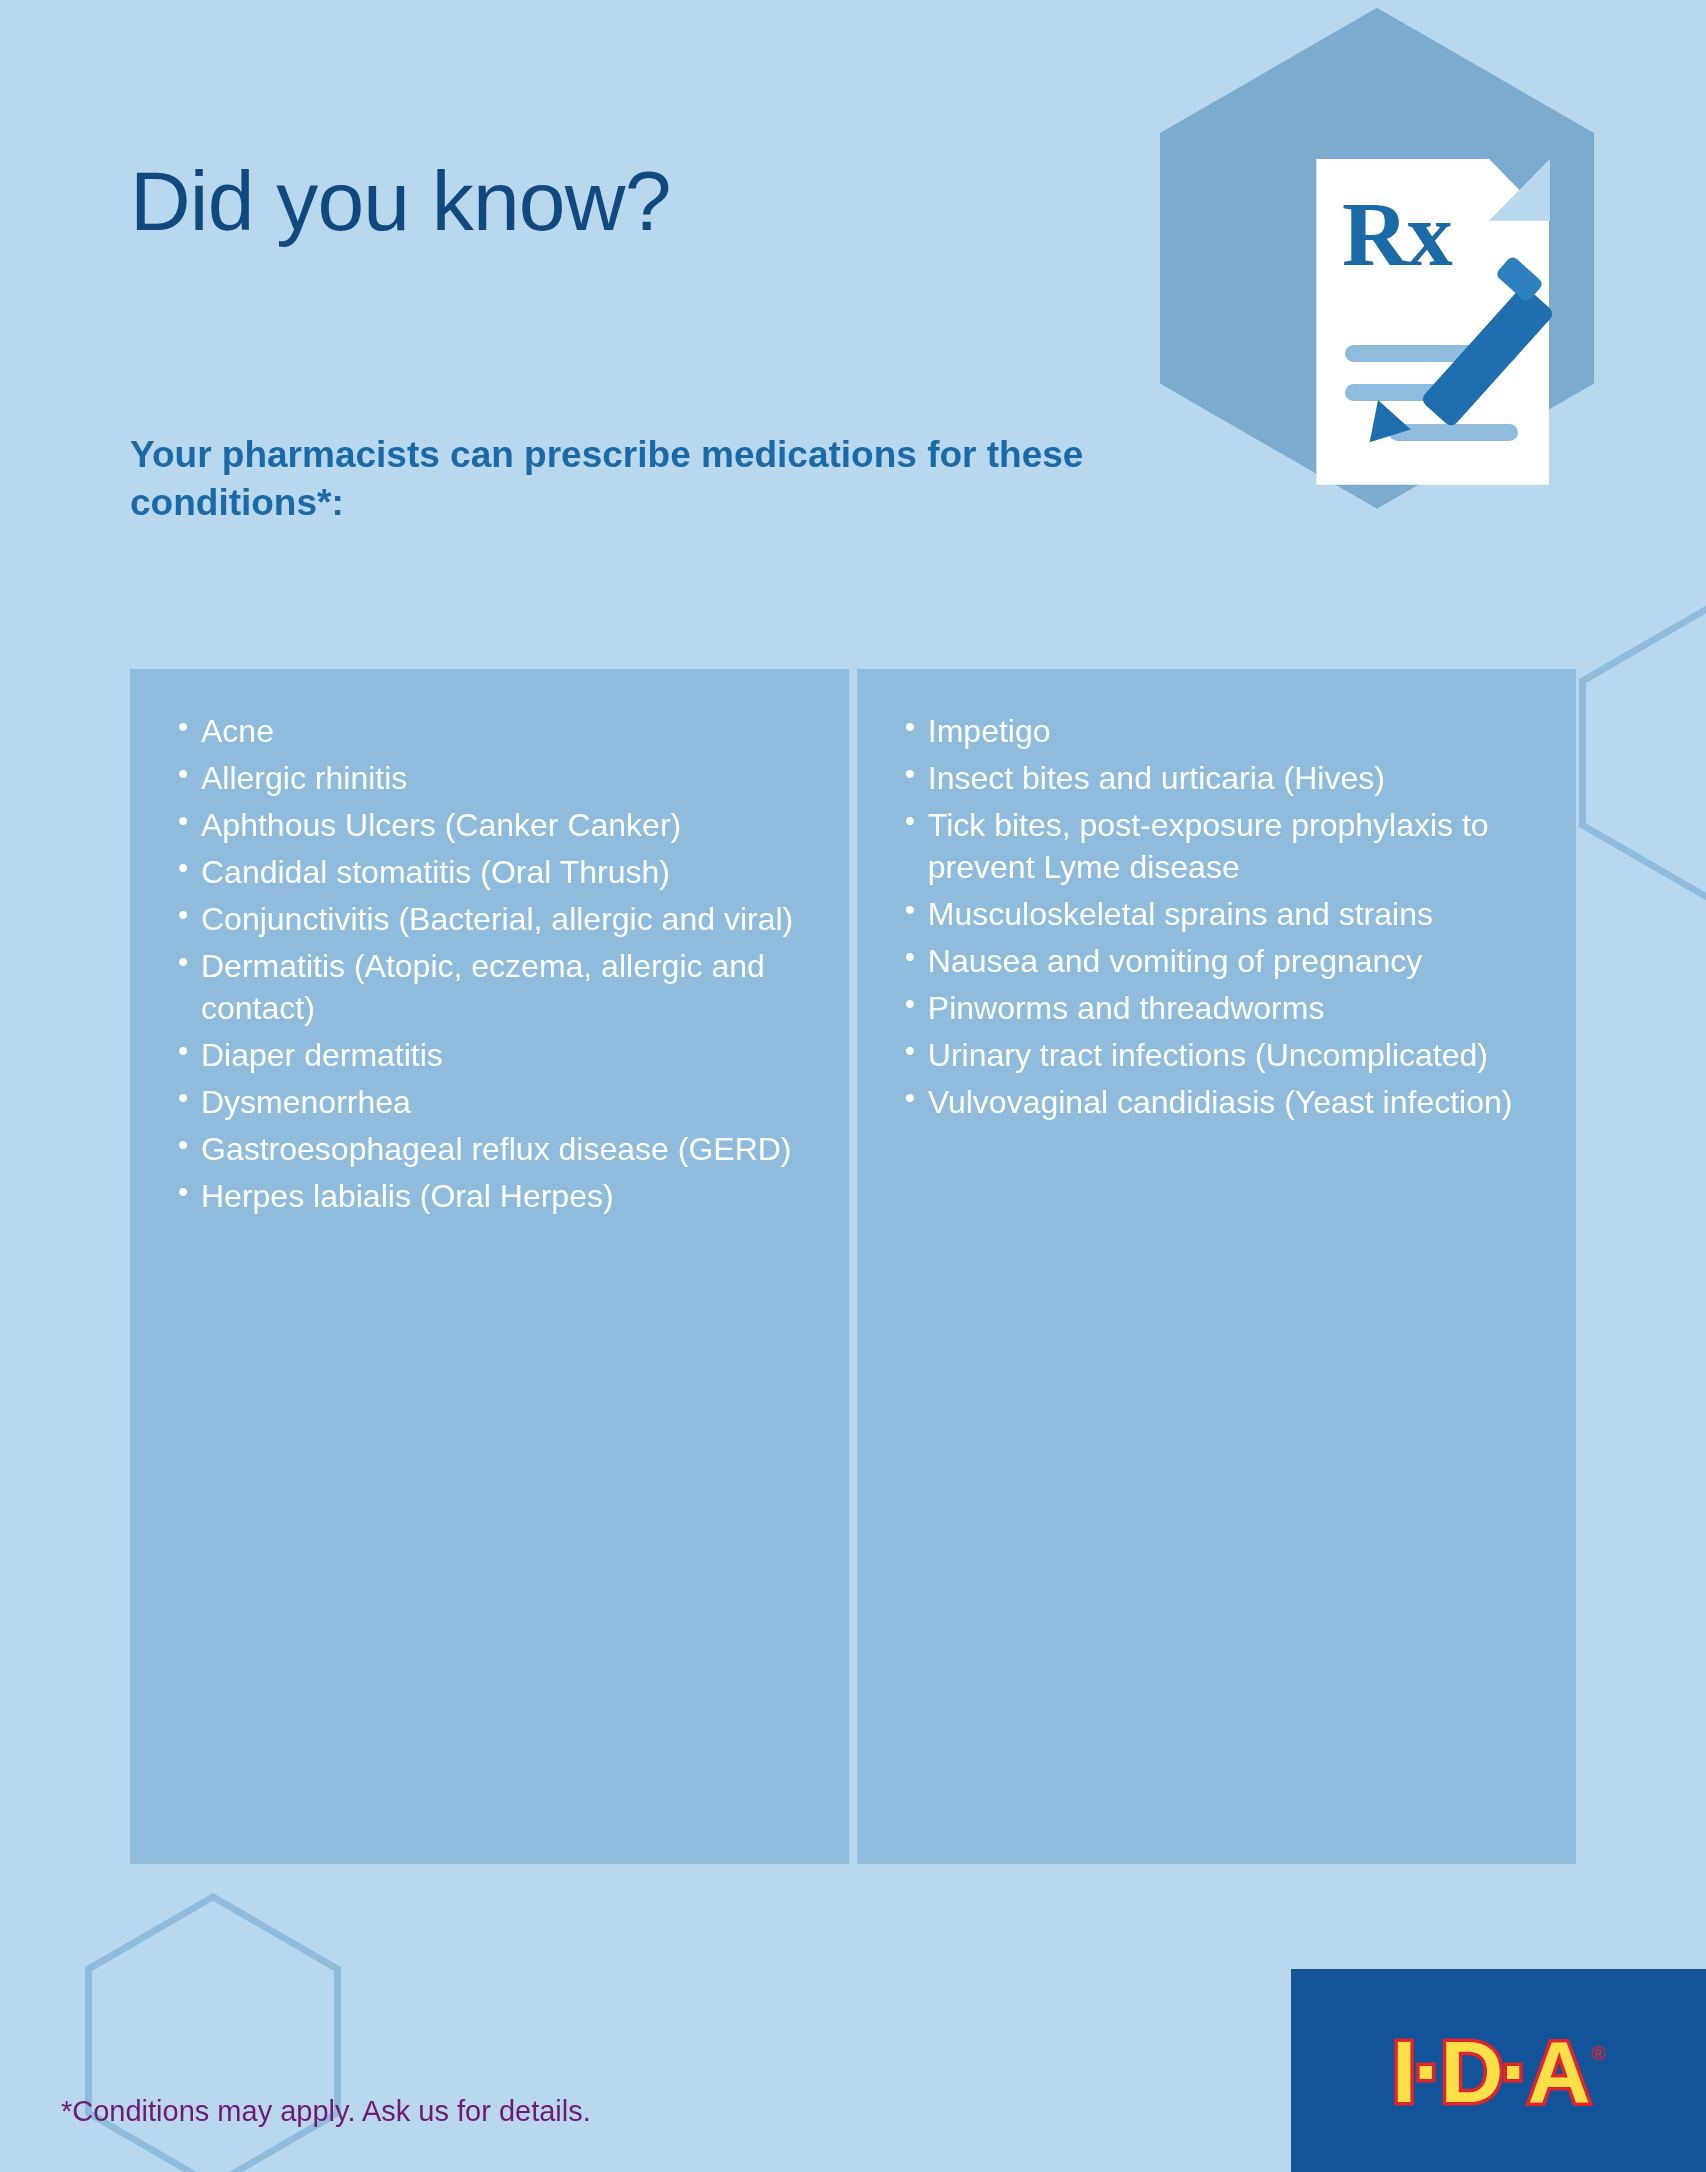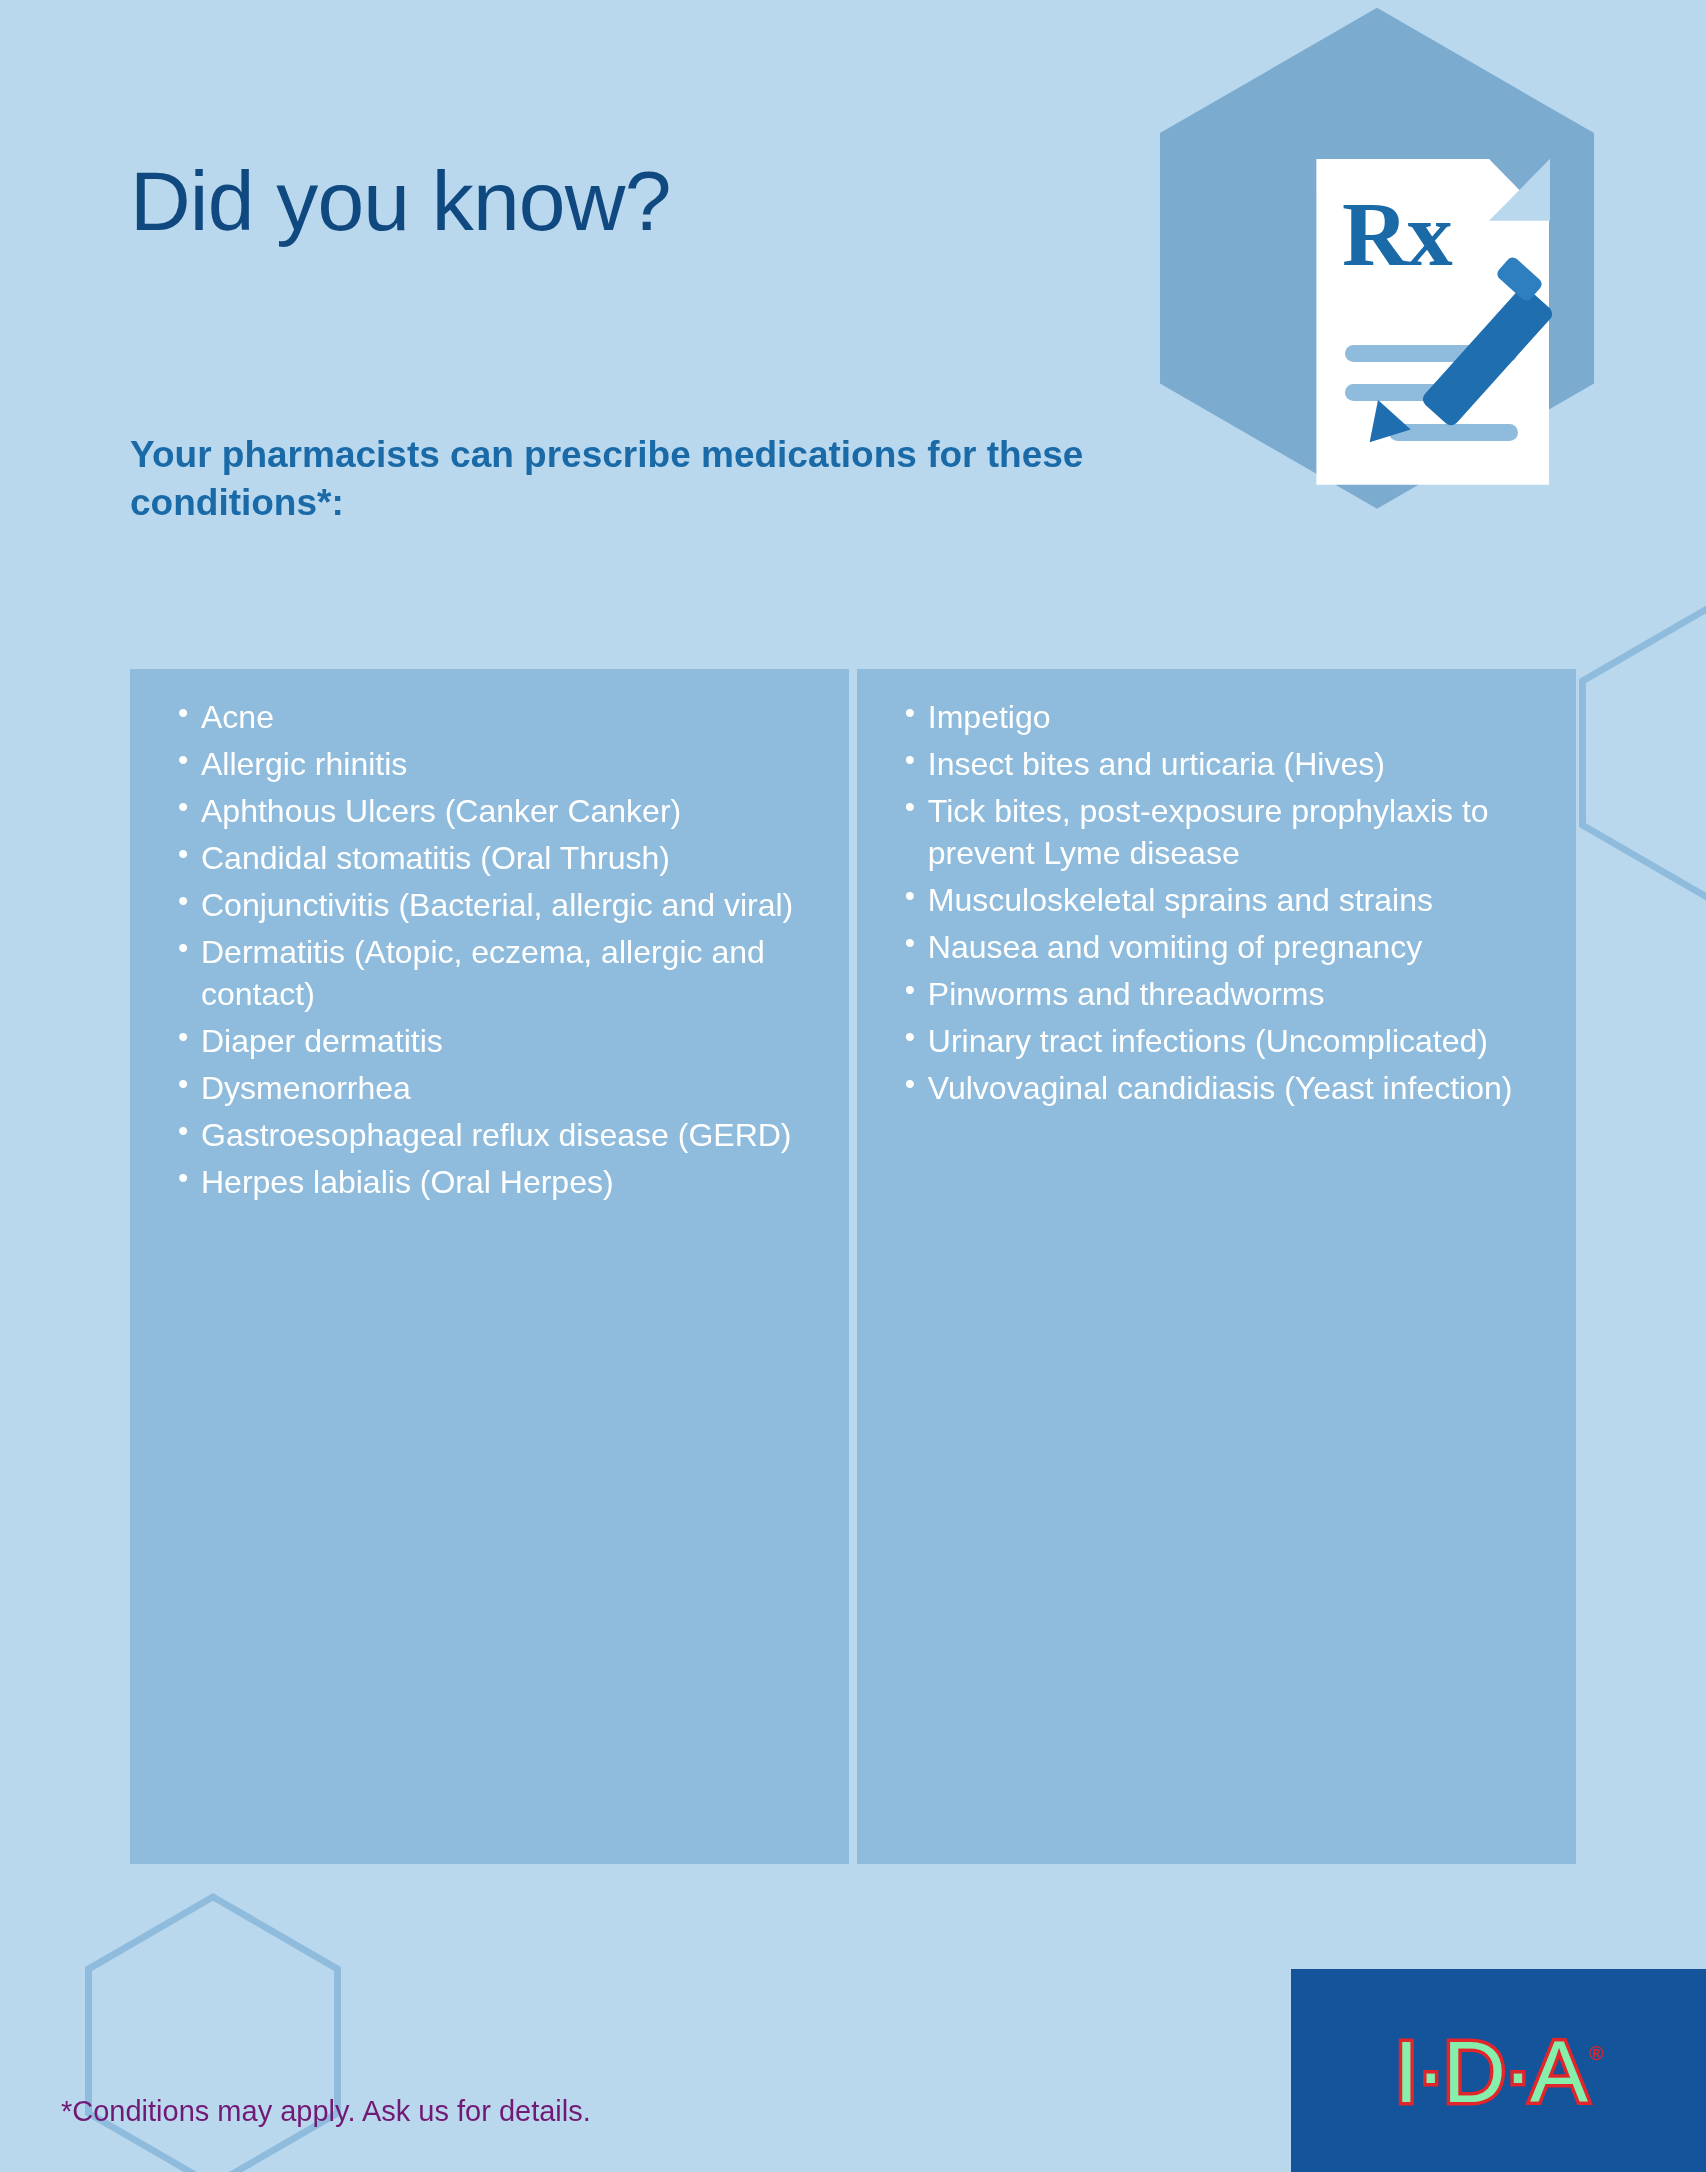--- a/index.html
+++ b/index.html
@@ -144,21 +144,21 @@
     top: 669px;
     width: 1446px;
     display: flex;
     gap: 7.8px;
   }
   .panel {
     background: #8fbcdd;
     width: 719px;
     height: 1195px;
     box-sizing: border-box;
-    padding: 27px 37px 0 37px;
+    padding: 41px 37px 0 37px;
   }
   .panel ul {
     margin: 0;
     padding: 0 0 0 34px;
     list-style: none;
   }
   .panel li {
     position: relative;
     color: #ffffff;
     font-size: 32px;
@@ -195,24 +195,24 @@
   .logo-inner {
     position: absolute;
     left: 50%;
     top: 50%;
     transform: translate(-50%, -50%);
     display: flex;
     align-items: center;
   }
   .logo-text {
     font-family: "Liberation Sans", sans-serif;
-    font-weight: normal;
+    font-weight: bold;
     font-size: 87px;
     letter-spacing: -2.3px;
-    color: #86efac;
+    color: #fde047;
     -webkit-text-stroke: 7px #e2242c;
     paint-order: stroke fill;
     line-height: 1;
   }
   .logo-reg {
     color: #e2242c;
     font-size: 20px;
     font-weight: bold;
     align-self: flex-start;
     margin-top: 14px;

